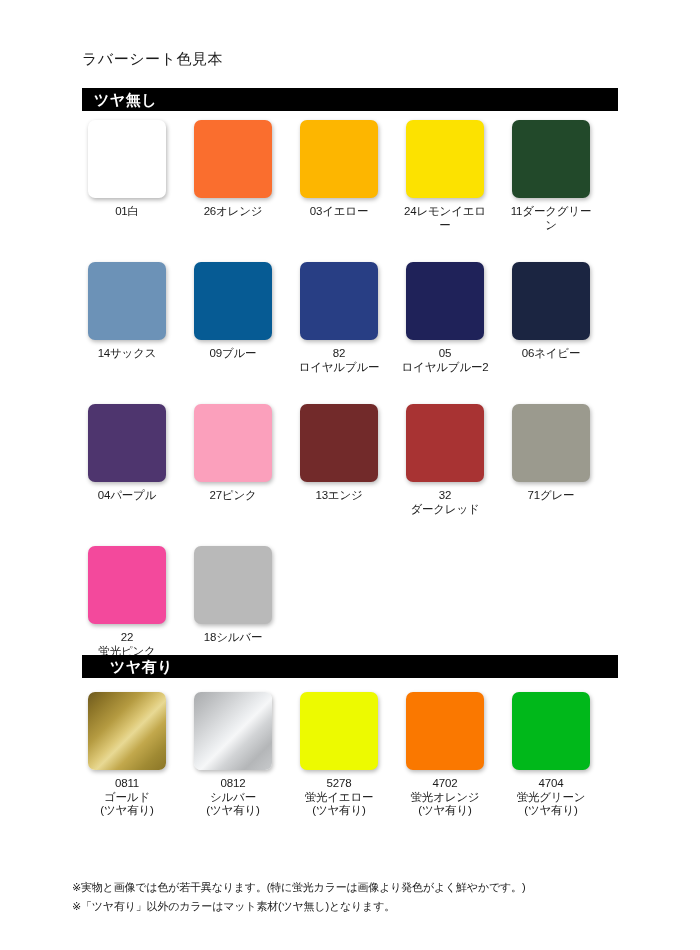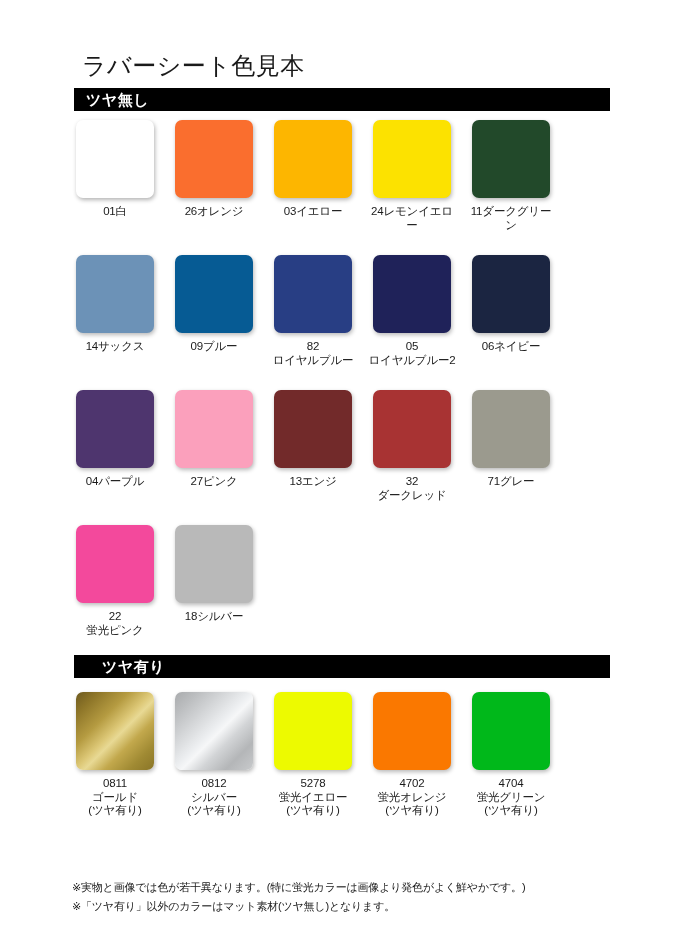--- a/index.html
+++ b/index.html
@@ -17,49 +17,49 @@
   .page {
     position: relative;
     width: 700px;
     height: 950px;
     box-sizing: border-box;
   }
   .page-title {
     position: absolute;
     left: 82px;
     top: 50px;
-    font-size: 24px;
+    font-size: 15px;
     letter-spacing: 0.5px;
     color: #1a1a1a;
     font-weight: 400;
   }
   .section-bar {
     position: absolute;
-    left: 74px;
+    left: 82px;
     width: 536px;
     height: 23px;
     background: #000000;
     color: #ffffff;
     font-size: 15px;
     font-weight: bold;
     line-height: 24px;
     padding-left: 12px;
     box-sizing: border-box;
     letter-spacing: 0.5px;
   }
   #bar-matte { top: 88px; }
   #bar-gloss { top: 655px; padding-left: 28px; }
 
   .grid {
     position: absolute;
-    left: 70px;
+    left: 82px;
     width: 544px;
     display: flex;
     flex-wrap: wrap;
-    gap: 9px;
+    gap: 16px;
   }
   #grid-matte { top: 120px; }
   #grid-gloss { top: 692px; }
 
   .cell {
     width: 90px;
     margin-right: 0px;
     display: flex;
     flex-direction: column;
     align-items: center;

